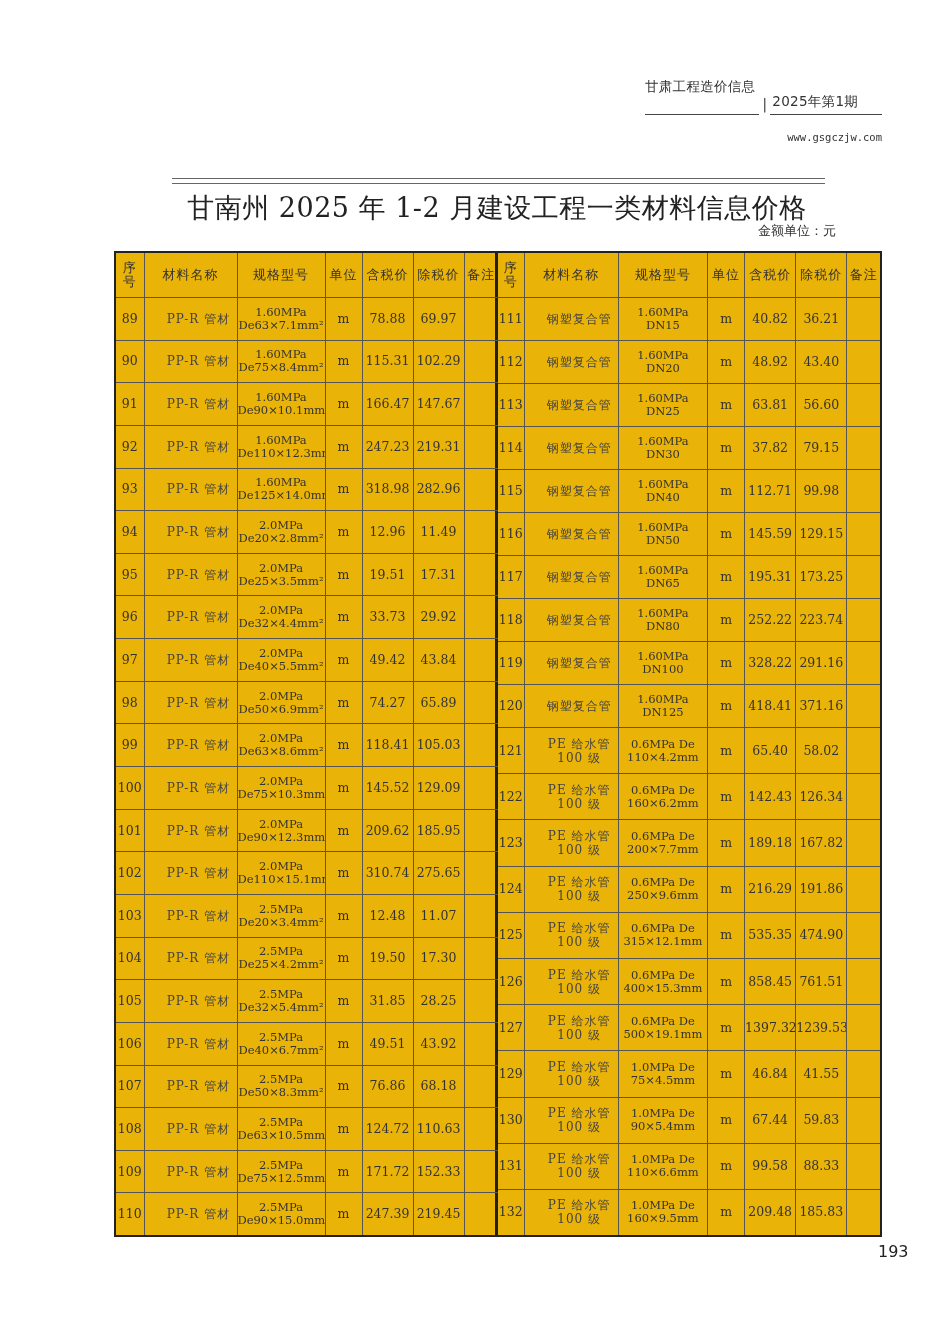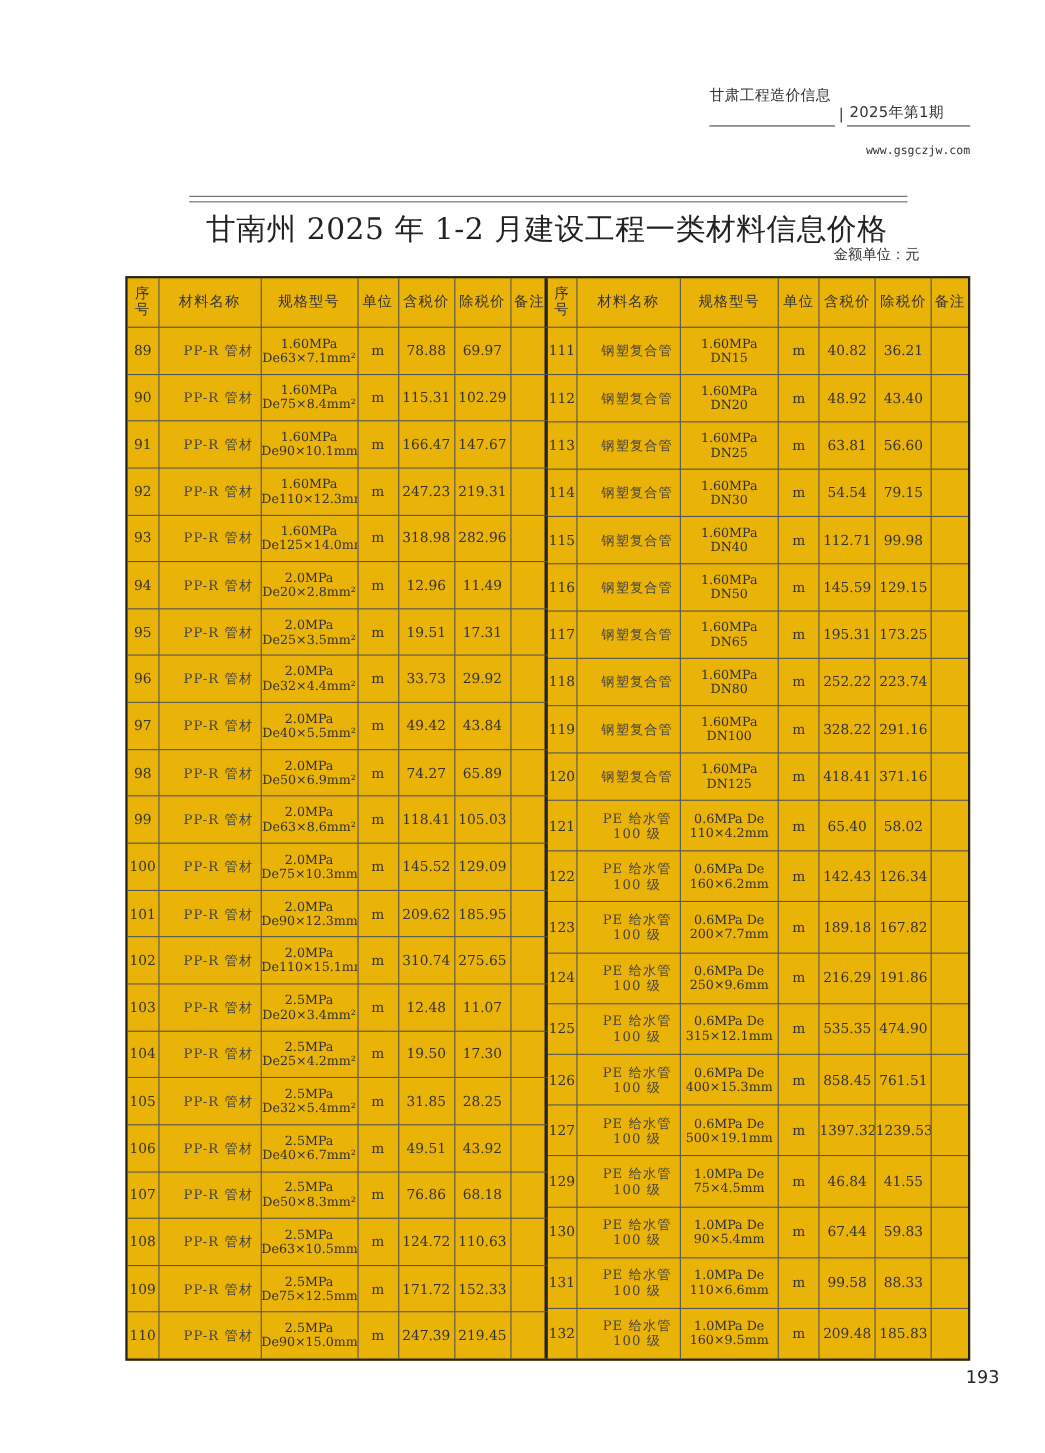--- a/index.html
+++ b/index.html
@@ -333,21 +333,21 @@
             <td class="num">m</td>
             <td class="num">63.81</td>
             <td class="num">56.60</td>
             <td class="num"></td>
           </tr>
           <tr>
             <td class="num">114</td>
             <td class="name">钢塑复合管</td>
             <td class="spec">1.60MPa DN30</td>
             <td class="num">m</td>
-            <td class="num">54.54</td>
+            <td class="num">37.82</td>
             <td class="num">79.15</td>
             <td class="num"></td>
           </tr>
           <tr>
             <td class="num">115</td>
             <td class="name">钢塑复合管</td>
             <td class="spec">1.60MPa DN40</td>
             <td class="num">m</td>
             <td class="num">112.71</td>
             <td class="num">99.98</td>

